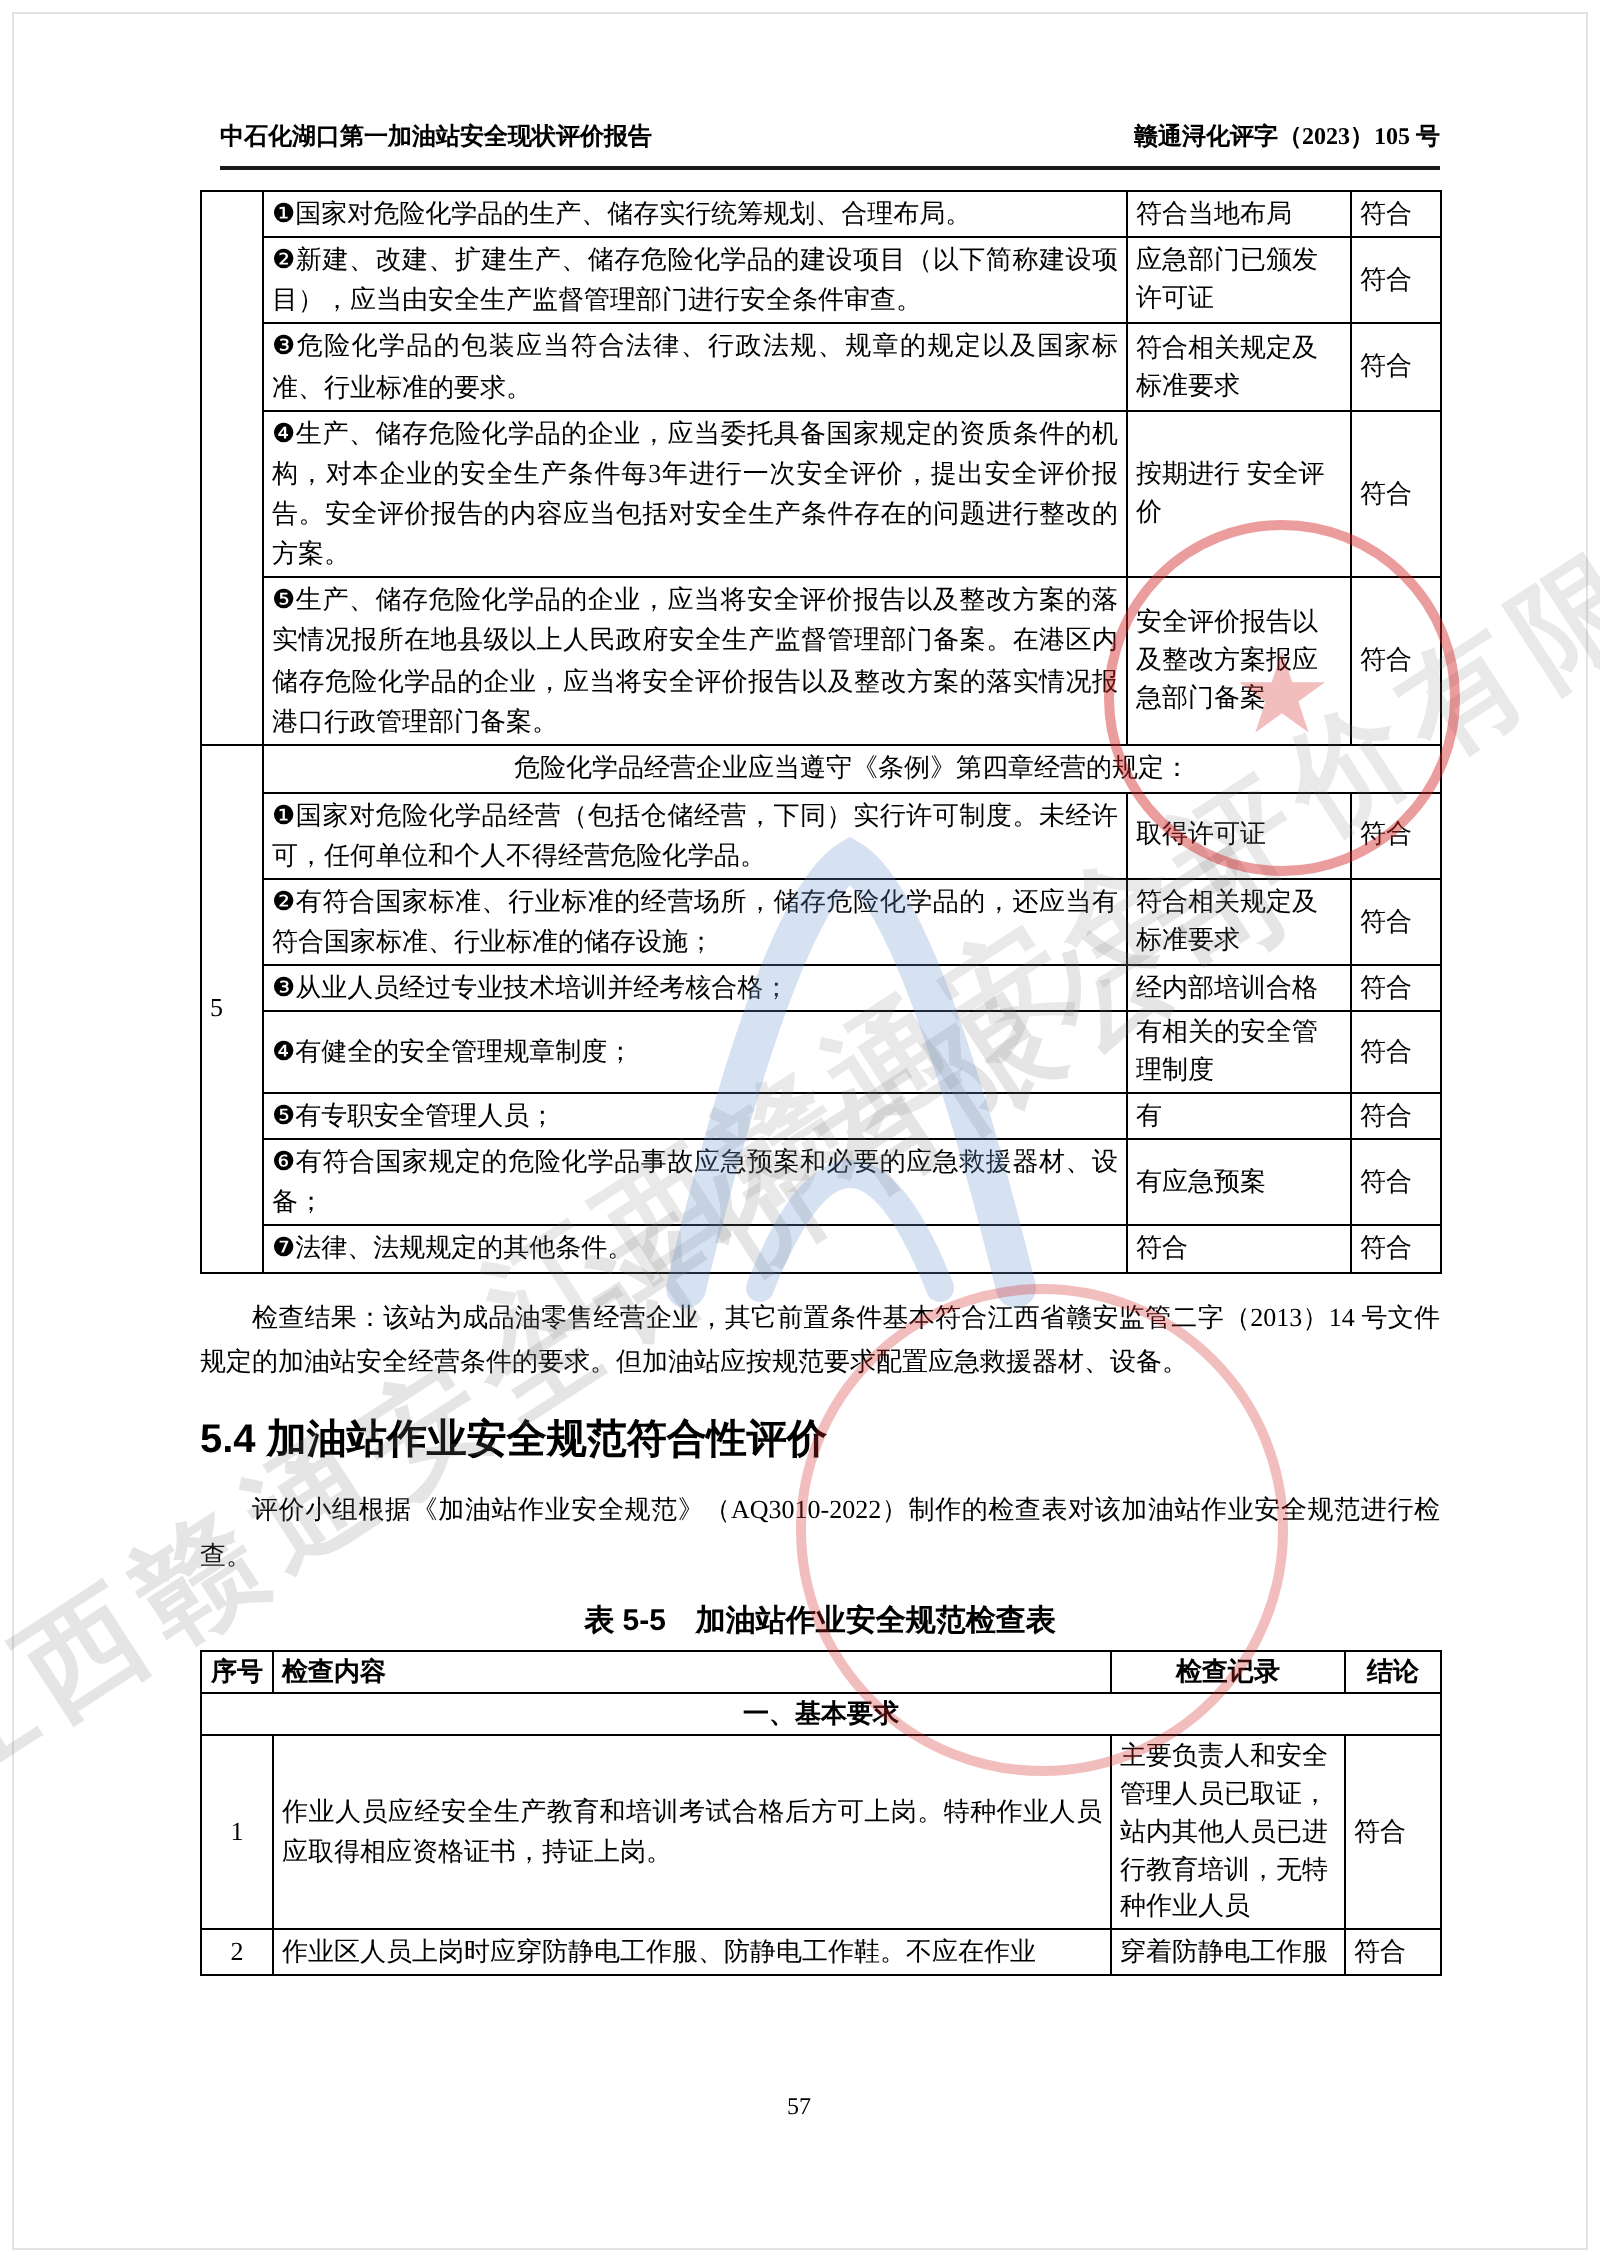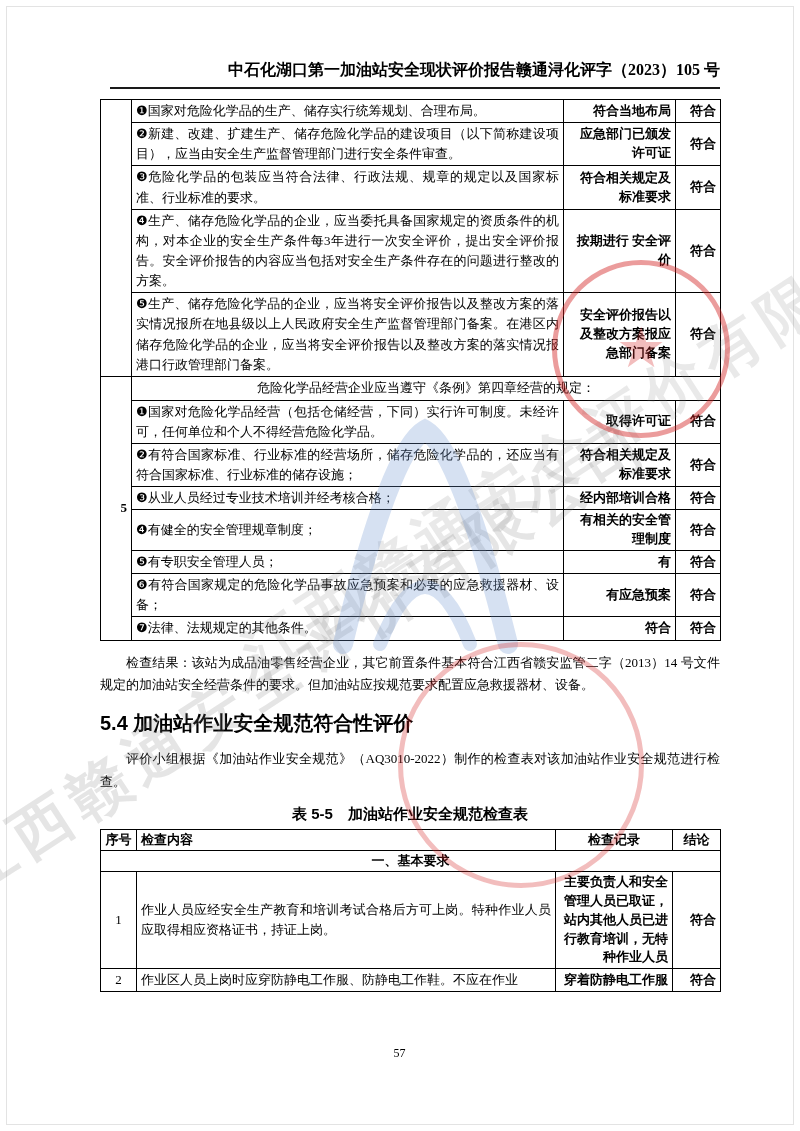--- a/index.html
+++ b/index.html
@@ -7,32 +7,32 @@
   .page {
     position:relative; width:800px; height:1131px; margin:0 auto;
     background:#ffffff; overflow:hidden; color:#000;
     font-family:"Liberation Serif","DejaVu Serif",serif;
   }
   .scan-edge { position:absolute; inset:6px; border:1px solid #e3e3e3; pointer-events:none; }
 
   .content { position:absolute; left:100px; top:60px; width:620px; }
 
   .page-header {
-    display:flex; justify-content:flex-end; align-items:flex-end;
-    font-size:16px; font-weight:700; padding-bottom:6px;
+    display:flex; justify-content:space-between; align-items:flex-end;
+    font-size:12px; font-weight:700; padding-bottom:6px;
     border-bottom:2px solid #1a1a1a;
     margin-left:10px;
   }
 
   table { width:100%; border-collapse:collapse; table-layout:fixed; font-size:13px; }
   td, th { border:1px solid #000; padding:1px 4px; vertical-align:middle; }
 
   .t1 { margin-top:10px; }
   .cell-content { text-align:justify; line-height:1.55; }
-  .cell-record, .cell-concl, .cell-seq { text-align:right; line-height:1.45;font-weight:bold; }
+  .cell-record, .cell-concl, .cell-seq { text-align:left; line-height:1.45; }
   .cell-group-header { text-align:center; line-height:1.6; }
 
   .body-para {
     margin-top:11px; font-size:13px; line-height:1.72;
     text-indent:2em; text-align:justify;
   }
 
   .section-heading {
     margin-top:14px; font-size:20px; font-weight:700;
     font-family:"Liberation Sans","DejaVu Sans",sans-serif;

